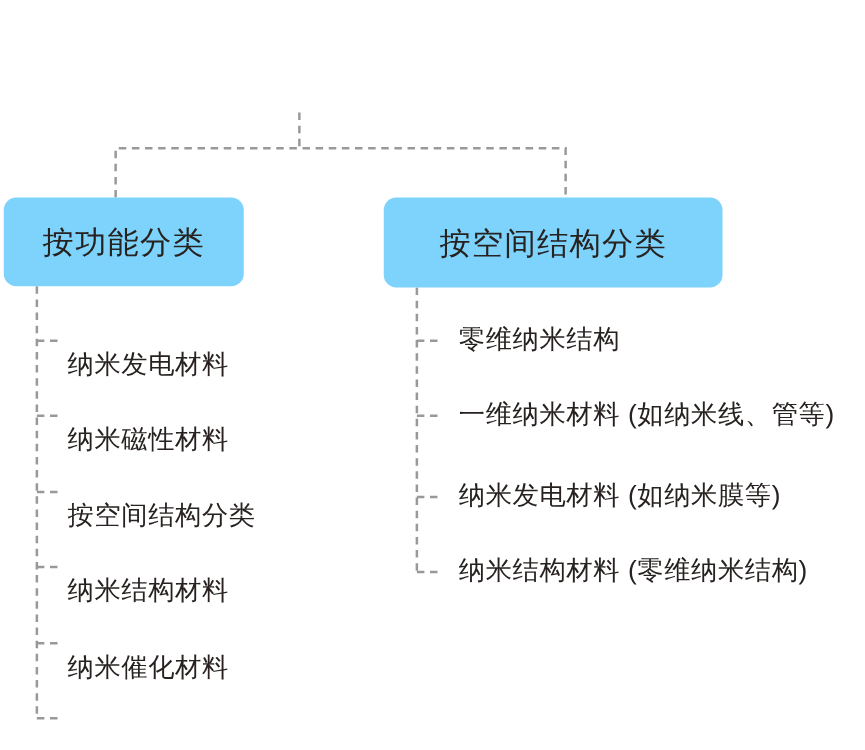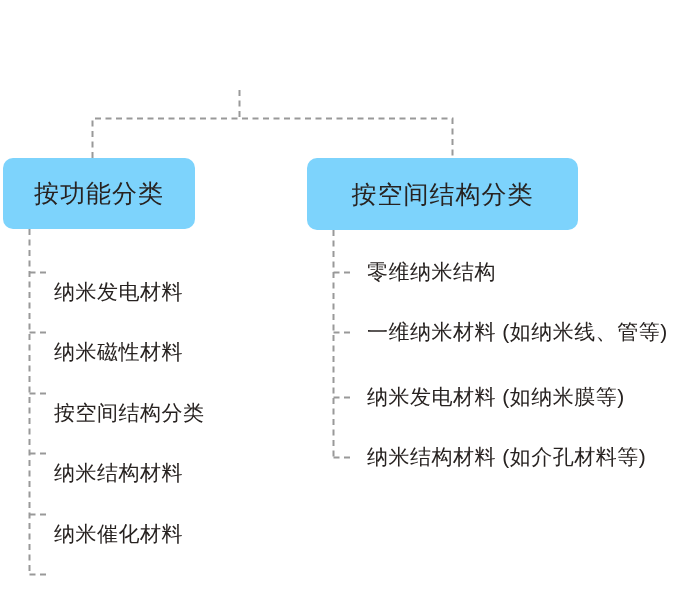--- a/index.html
+++ b/index.html
@@ -116,15 +116,15 @@
   <div class="leaf l" style="top:272px">纳米发电材料</div>
   <div class="leaf l" style="top:332px">纳米磁性材料</div>
   <div class="leaf l" style="top:393px">按空间结构分类</div>
   <div class="leaf l" style="top:453px">纳米结构材料</div>
   <div class="leaf l" style="top:514px">纳米催化材料</div>
   <div class="leaf l" style="top:604px">其它</div>
 
   <div class="leaf r" style="top:272px">零维纳米结构</div>
   <div class="leaf r" style="top:332px">一维纳米材料 (如纳米线、管等)</div>
   <div class="leaf r" style="top:397px">纳米发电材料 (如纳米膜等)</div>
-  <div class="leaf r" style="top:457px">纳米结构材料 (如介孔材料等)</div>
+  <div class="leaf r" style="top:457px">纳米结构材料 (零维纳米结构)</div>
 
 </div>
 
 </body></html>

